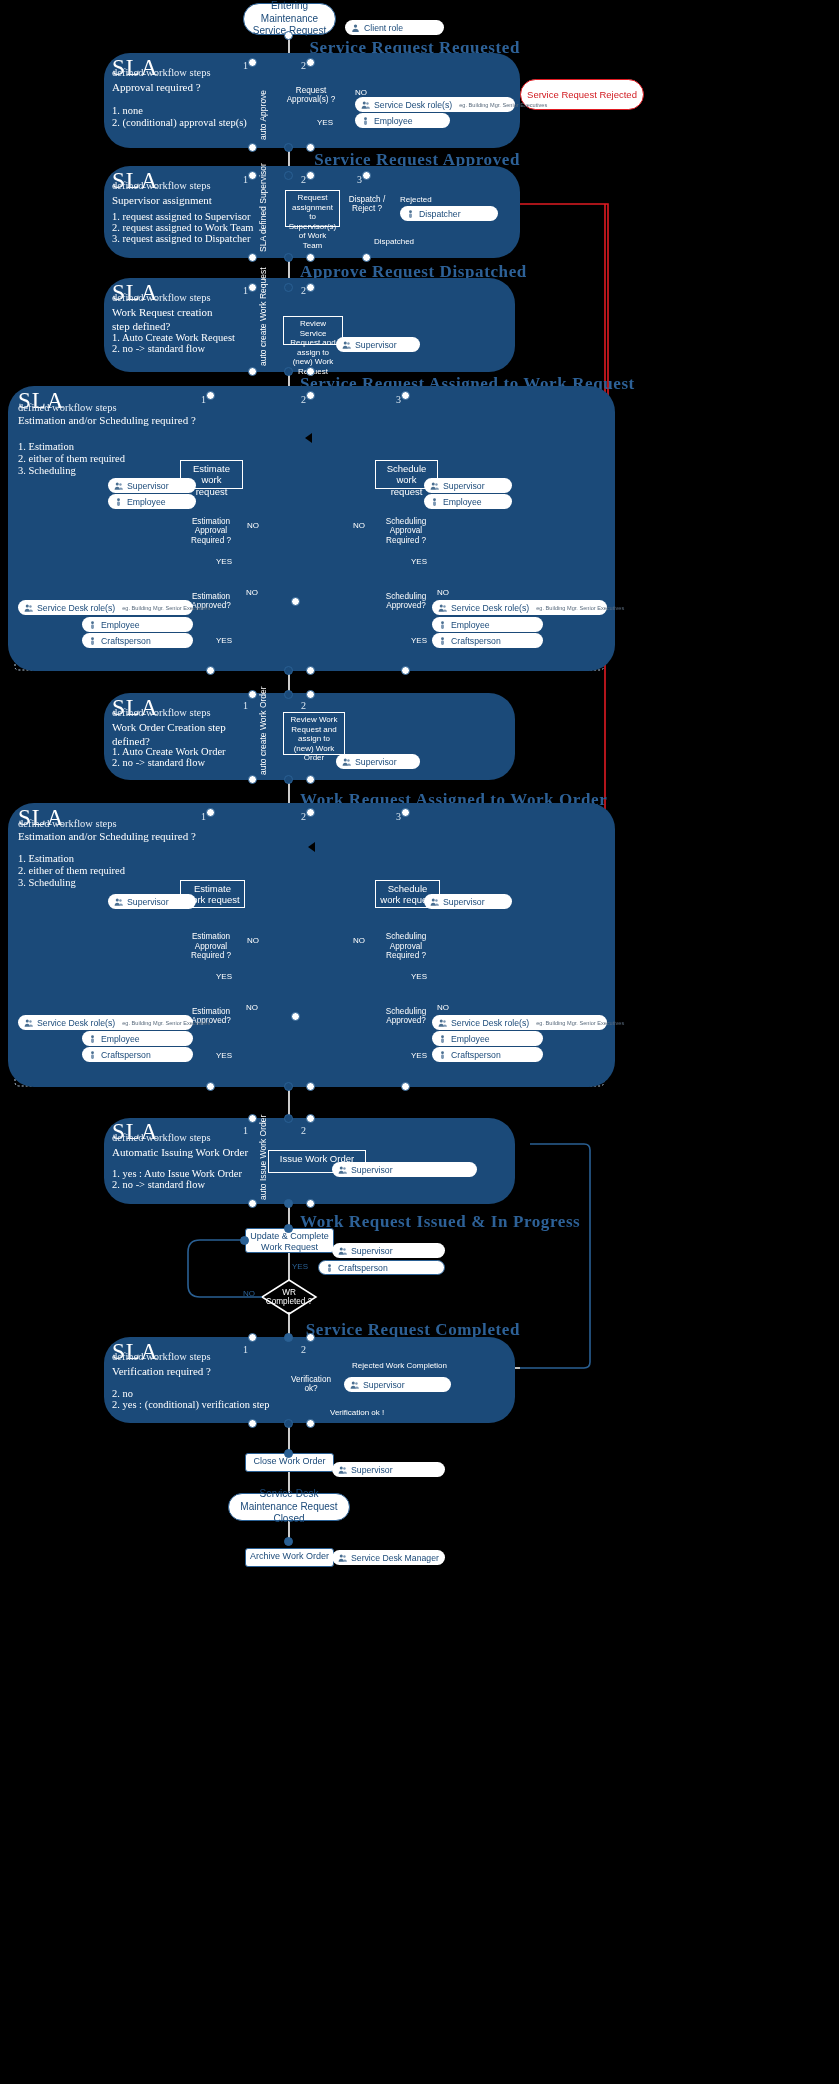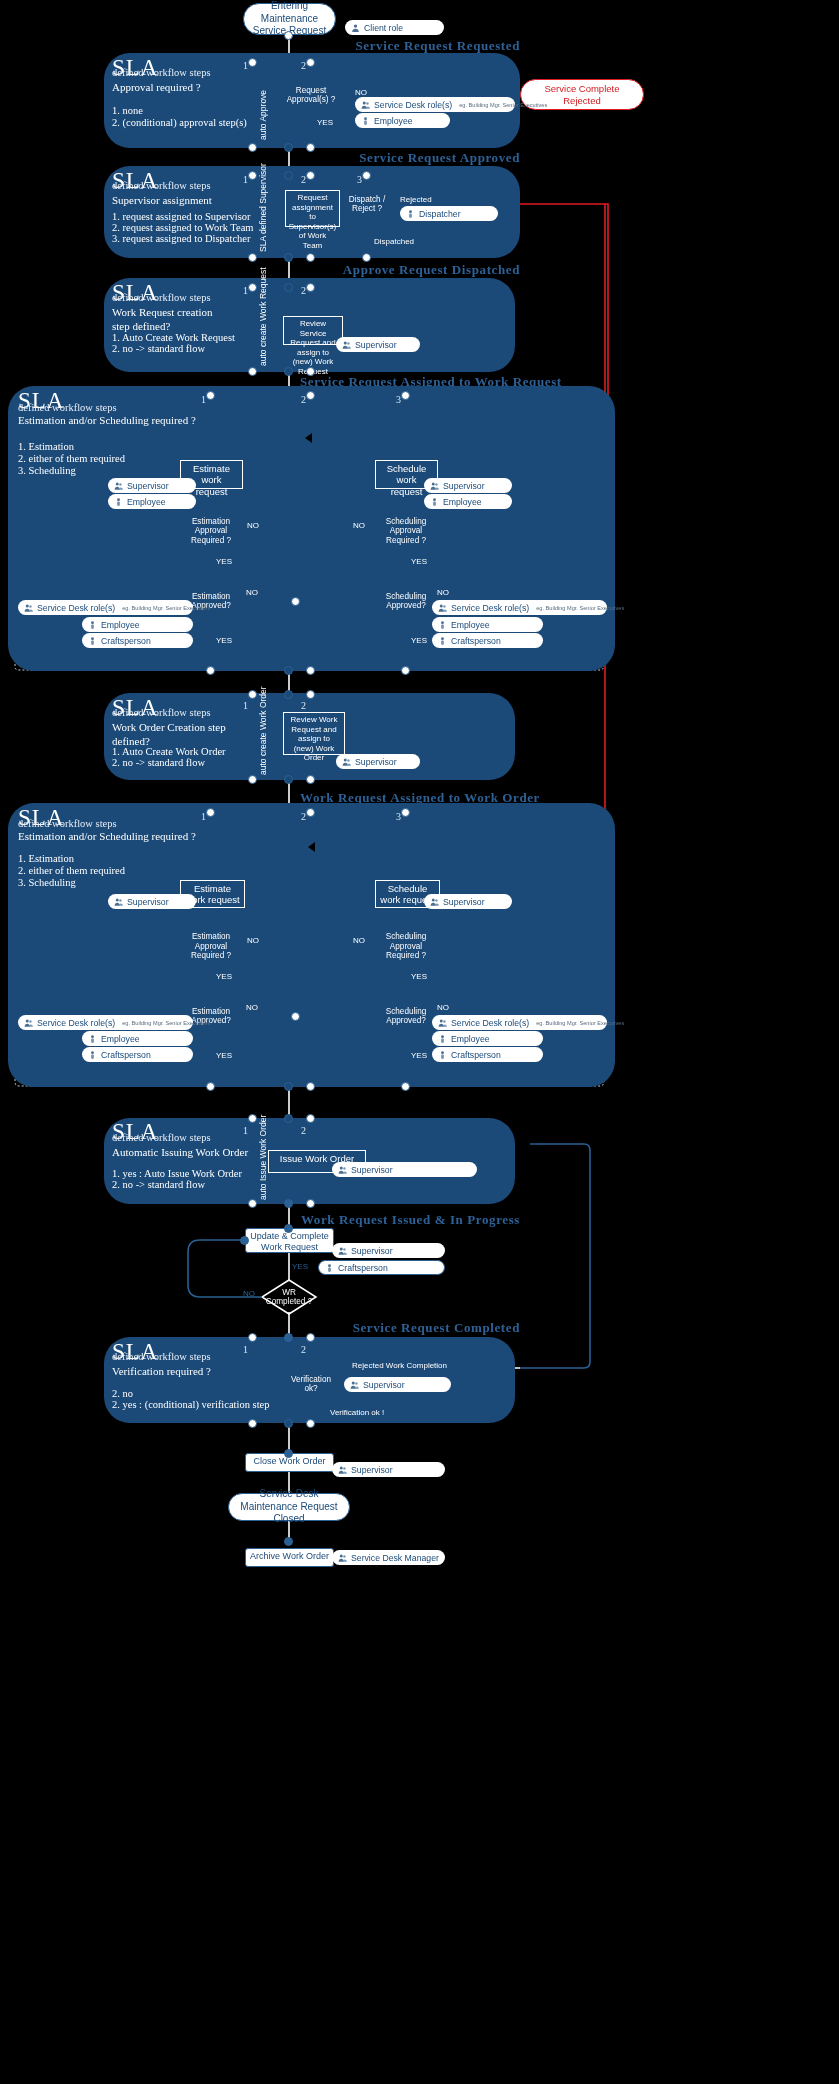--- a/index.html
+++ b/index.html
@@ -51,21 +51,21 @@
     font-size: 10.5px;
     color: #ffffff;
     line-height: 1.35;
     white-space: nowrap;
   }
   
   .stage-caption {
     position: absolute;
     font-family: "Liberation Serif", serif;
     font-weight: bold;
-    font-size: 13px;
+    font-size: 17px;
     color: #2d6197;
     letter-spacing: 0.6px;
     text-align: right;
     white-space: nowrap;
   }
   
   .term {
     position: absolute;
     background: #ffffff;
     border: 1.6px solid #2a6094;
@@ -316,21 +316,21 @@
     <svg class="ic" viewBox="0 0 12 12">
       <circle cx="6" cy="3.4" r="2.2" fill="#4a6f91"></circle>
       <path d="M1.6 11.2c0-2.6 2-4.2 4.4-4.2s4.4 1.6 4.4 4.2z" fill="#4a6f91"></path>
     </svg>
     <span>Client role</span>
   </div>
   <div class="dot" style="left:284px; top:31px;"></div>
   <div class="dot hollow" style="left:284px; top:58px;"></div>
 
   <div class="term red" style="left:520px; top:79px; width:124px; height:31px; font-size:9.5px;">
-    <span>Service Complete Rejected</span>
+    <span>Service Request Rejected</span>
   </div>
 
   <div class="stage-caption" style="left:300px; top:38px; width:220px;">Service Request Requested</div>
   <div class="stage-caption" style="left:300px; top:150px; width:220px;">Service Request Approved</div>
   <div class="stage-caption" style="left:300px; top:262px; width:220px;">Approve Request Dispatched</div>
   <div class="stage-caption" style="left:300px; top:374px; width:220px;">Service Request Assigned to Work Request</div>
   <div class="stage-caption" style="left:300px; top:790px; width:220px;">Work Request Assigned to Work Order</div>
   <div class="stage-caption" style="left:300px; top:1212px; width:220px;">Work Request Issued &amp; In Progress</div>
   <div class="stage-caption" style="left:300px; top:1320px; width:220px;">Service Request Completed</div>
 

